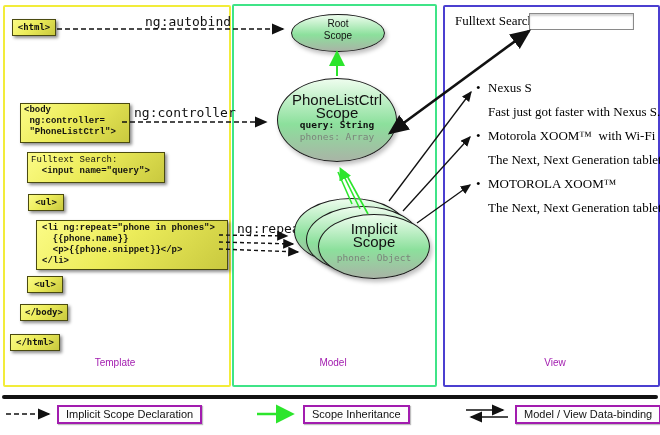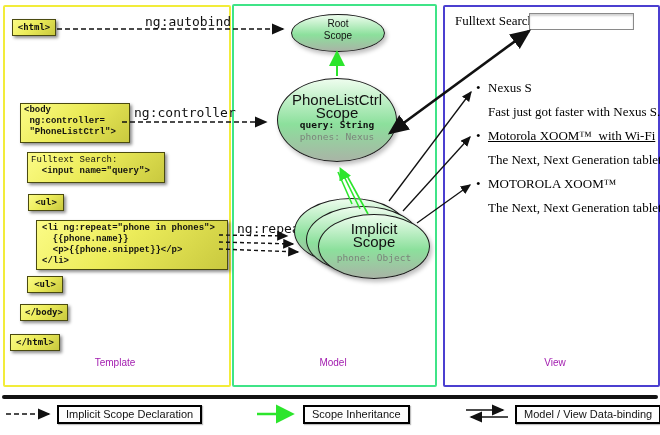--- a/index.html
+++ b/index.html
@@ -27,21 +27,21 @@
   .prop-gray{color:#7a857a;}
   
   .arrowlabel{position:absolute;font-family:"DejaVu Sans Mono",monospace;font-size:13px;color:#111;white-space:pre;}
   
   .serif{position:absolute;font-family:"Liberation Serif",serif;font-size:13px;color:#000;white-space:pre;}
   .view-input{position:absolute;left:529px;top:13px;width:97px;height:15px;border:1px solid #8a8a8a;
               background:#fff;box-shadow:inset 0 2px 2px rgba(0,0,0,.18);font-size:11px;padding:0 3px;}
   .bullet{position:absolute;font-family:"Liberation Serif",serif;font-size:13px;color:#000;}
   
   .separator{position:absolute;left:2px;top:395px;width:656px;height:4px;background:#121212;border-radius:2px;}
-  .legendbox{position:absolute;top:405px;height:15px;line-height:15px;border:2px solid #000000;
+  .legendbox{position:absolute;top:405px;height:15px;line-height:15px;border:2px solid #a21caf;
              background:#fdfdfd;box-shadow:1px 1px 1px rgba(0,0,0,.25);
              font-size:11px;color:#111;padding:0 7px;white-space:nowrap;}
   .overlay{position:absolute;left:0;top:0;pointer-events:none;}
 </style>
 </head>
 <body>
 
 <div class="stage">
 
   <div class="panel panel-template"></div>
@@ -86,40 +86,40 @@
 
   <div class="ellipse" style="left:291px;top:14px;width:92px;height:33px;padding-top:3px;">
     <div class="name" style="font-size:10px;line-height:12px;">Root</div>
     <div class="name" style="font-size:10px;line-height:12px;">Scope</div>
   </div>
 
   <div class="ellipse" style="left:277px;top:78px;width:120px;height:84px;padding-top:14px;box-sizing:border-box;">
     <div class="name">PhoneListCtrl</div>
     <div class="name">Scope</div>
     <div class="prop b" style="">query: String</div>
-    <div class="prop prop-gray">phones: Nexus</div>
+    <div class="prop prop-gray">phones: Array</div>
   </div>
 
   <div class="ellipse" style="left:294px;top:198px;width:112px;height:65px;"></div>
   <div class="ellipse" style="left:306px;top:206px;width:112px;height:65px;"></div>
   <div class="ellipse" style="left:318px;top:214px;width:112px;height:65px;padding-top:7px;box-sizing:border-box;">
     <div class="name">Implicit</div>
     <div class="name">Scope</div>
     <div class="prop prop-gray" style="margin-top:4px;">phone: Object</div>
   </div>
 
   <div class="serif" style="left:455px;top:13px;">Fulltext Search:</div>
   <input class="view-input" type="text" value="" style="">
 
   <span class="bullet" style="left:476px;top:80px;">•</span>
   <div class="serif" style="left:488px;top:80px;">Nexus S</div>
   <div class="serif" style="left:488px;top:104px;">Fast just got faster with Nexus S.</div>
 
   <span class="bullet" style="left:476px;top:128px;">•</span>
-  <div class="serif" style="left:488px;top:128px;text-decoration:underline;">Motorola XOOM™  with Wi-Fi</div>
+  <div class="serif" style="left:488px;top:128px;">Motorola XOOM™  with Wi-Fi</div>
   <div class="serif" style="left:488px;top:152px;">The Next, Next Generation tablet.</div>
 
   <span class="bullet" style="left:476px;top:176px;">•</span>
   <div class="serif" style="left:488px;top:176px;">MOTOROLA XOOM™</div>
   <div class="serif" style="left:488px;top:200px;">The Next, Next Generation tablet.</div>
 
   <div class="separator"></div>
   <div class="legendbox" style="left:57px;">Implicit Scope Declaration</div>
   <div class="legendbox" style="left:515px;">Model / View Data-binding</div>
   <div class="legendbox" style="left:303px;">Scope Inheritance</div>

